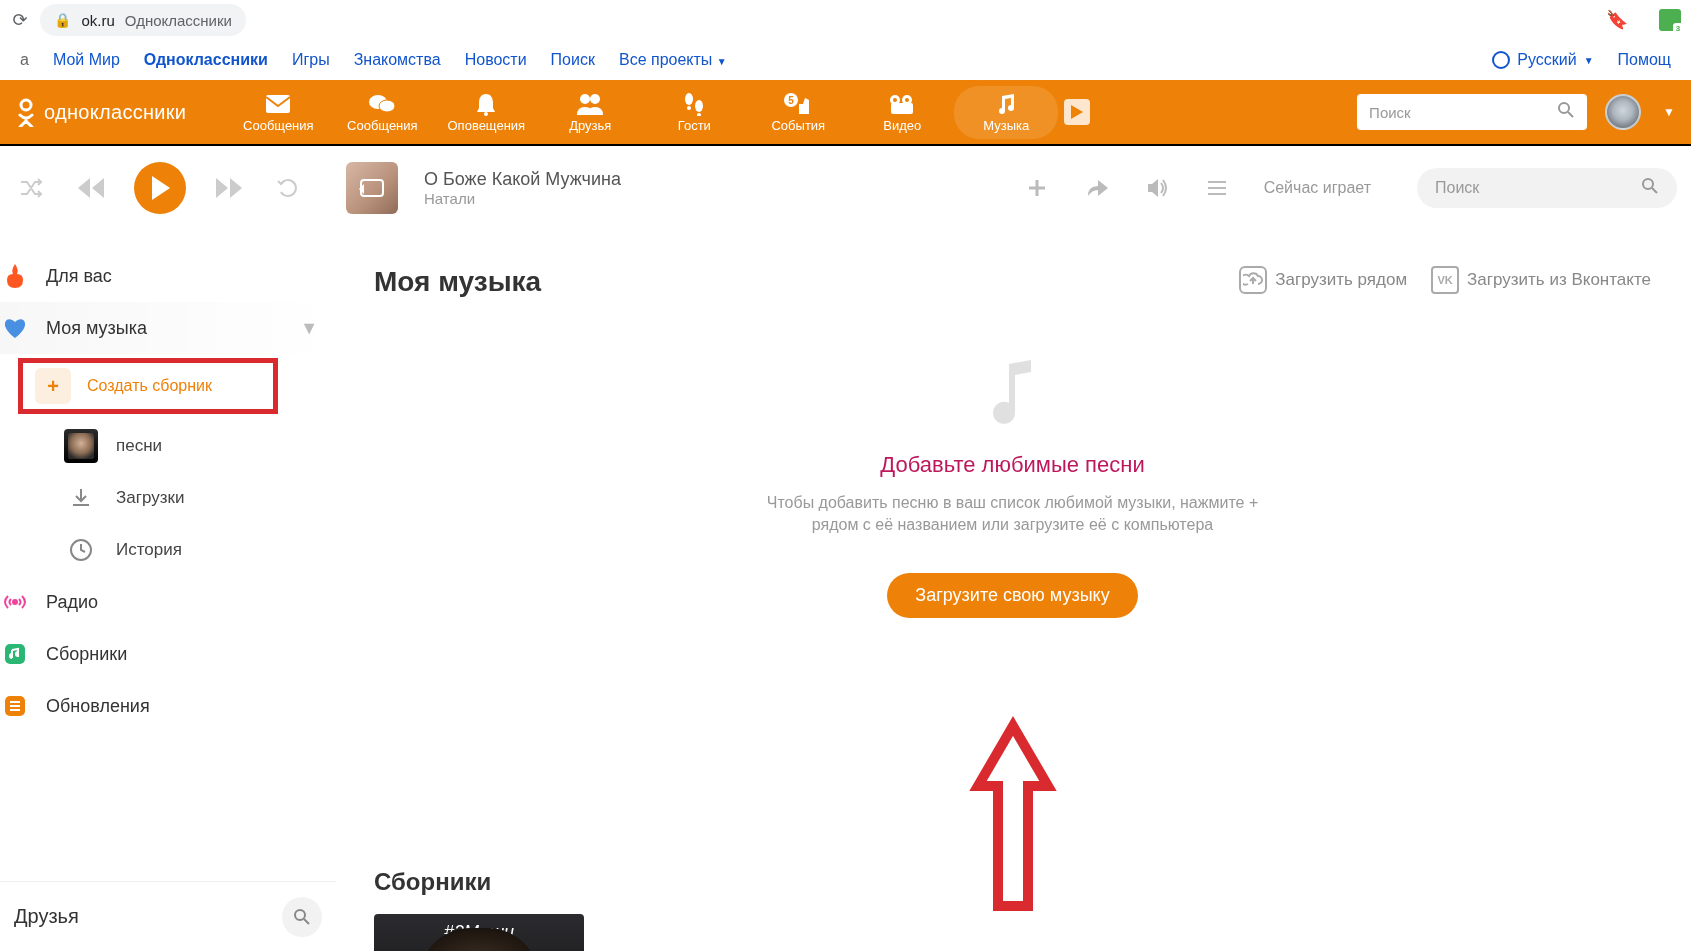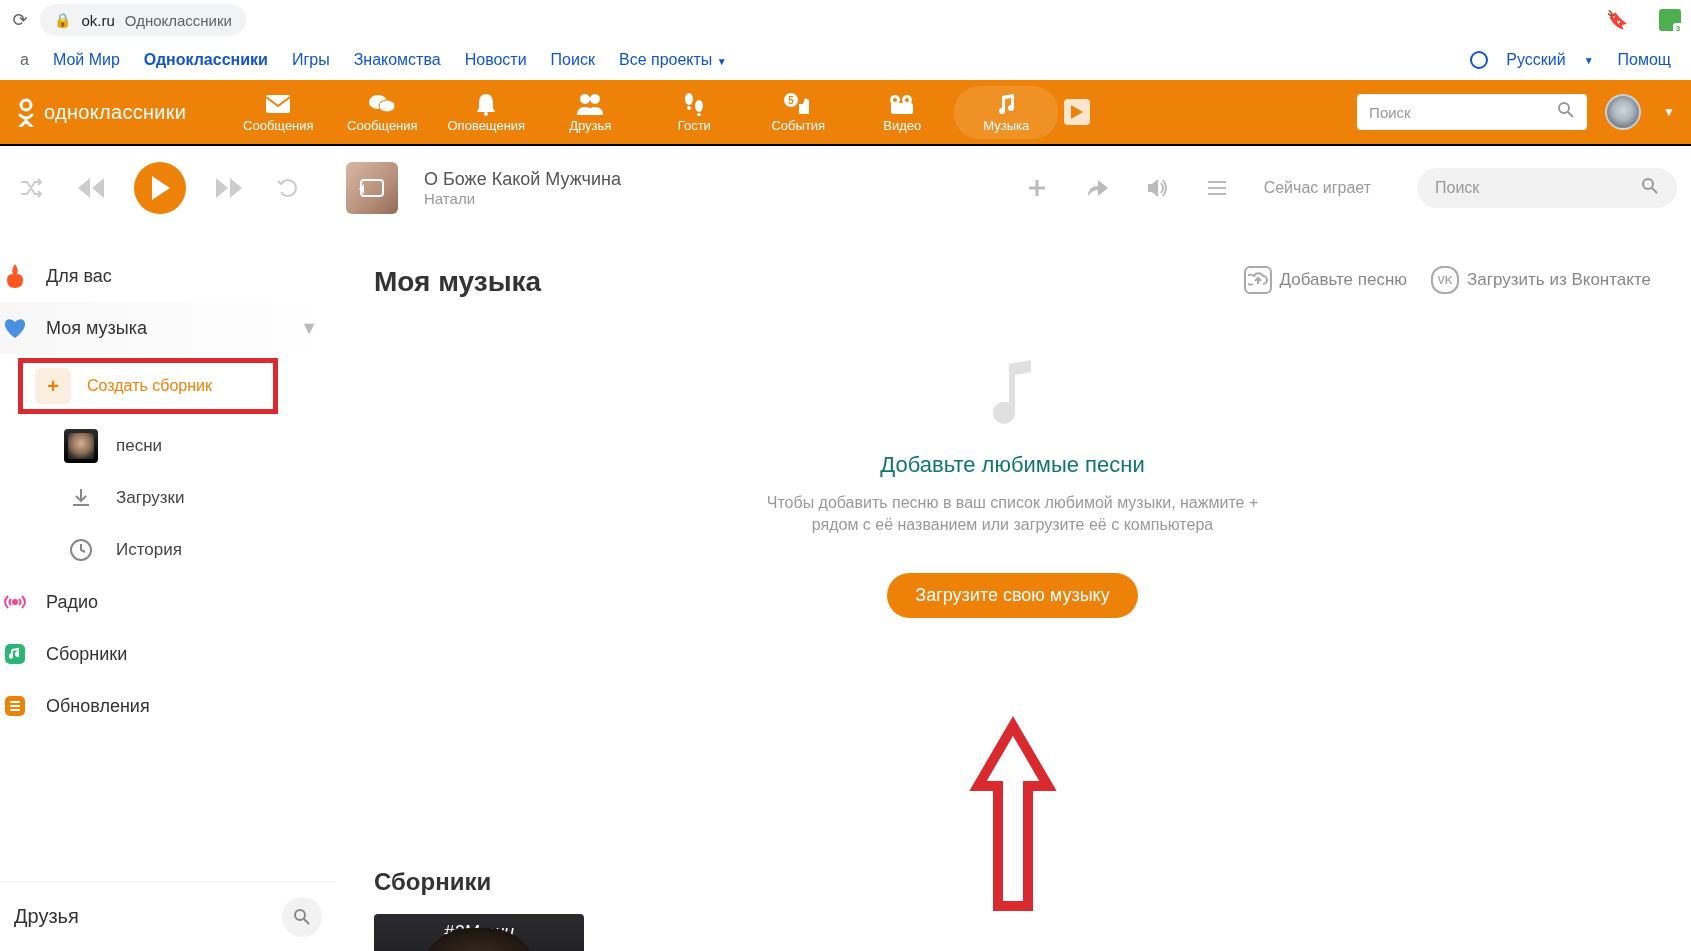--- a/index.html
+++ b/index.html
@@ -14,21 +14,21 @@
 .pagetitle { color:#5f6368; font-size:15px; }
 .bookmark-icon { margin-left:auto; color:#8a8d91; font-size:18px; }
 .shield-icon { margin-left:20px; width:22px; height:22px; background:#4caf50; border-radius:3px; display:flex; align-items:center; justify-content:center; color:#fff; font-size:10px; font-weight:bold; position:relative; }
 .shield-icon::after { content:"3"; position:absolute; bottom:-2px; right:-2px; background:#fff; border-radius:3px; width:10px; height:10px; font-size:8px; display:flex; align-items:center; justify-content:center; color:#4caf50; }
 
 
 .portal-nav { height: 40px; display:flex; align-items:center; padding: 0 20px; gap:24px; font-size:16px; }
 .portal-nav a { color:#1155cc; text-decoration:none; cursor:pointer; }
 .portal-nav a.active { font-weight:bold; }
 .portal-nav .spacer { flex:1; }
-.portal-nav .lang { display:flex; align-items:center; gap:18px; color:#1155cc; }
+.portal-nav .lang { display:flex; align-items:center; gap:7px; color:#1155cc; }
 .globe { width:18px; height:18px; border:2px solid #1155cc; border-radius:50%; display:inline-flex; align-items:center; justify-content:center; font-size:10px; }
 .dd-car { font-size:10px; color:#1155cc; }
 
 
 .orange-header { height:64px; background:#ee8208; display:flex; align-items:center; padding:0 16px; gap:0; }
 .ok-logo { display:flex; align-items:center; gap:8px; padding-right:40px; }
 .ok-logo-mark { width:20px; height:30px; position:relative; }
 .ok-logo-mark svg { width:100%; height:100%; }
 .ok-logo-text { color:#fff; font-size:20px; font-weight:500; letter-spacing:0.3px; }
 .hnav-item { width:104px; text-align:center; color:#fff; cursor:pointer; display:flex; flex-direction:column; align-items:center; gap:2px; font-size:13px; padding:6px 0; }
@@ -78,25 +78,25 @@
 .create-inner { width:230px; height:44px; display:flex; align-items:center; gap:16px; color:#ee8208; font-size:16px; cursor:pointer; }
 .create-plus { width:36px; height:36px; background:#fcefdf; border-radius:6px; display:flex; align-items:center; justify-content:center; color:#ee8208; font-size:20px; font-weight:bold; }
 .friends-row { margin-top:auto; height:70px; display:flex; align-items:center; padding:0 14px; font-size:20px; color:#333; border-top:1px solid #eee; }
 .friends-row .mag-circ { margin-left:auto; width:40px; height:40px; border-radius:50%; background:#f2f2f2; display:flex; align-items:center; justify-content:center; color:#888; }
 
 .content { flex:1; background:#fff; padding:26px 28px; position:relative; margin:10px 12px 0 10px; }
 .content h1 { font-size:28px; color:#333; font-weight:700; }
 .content .top-actions { position:absolute; right:28px; top:26px; display:flex; align-items:center; gap:24px; font-size:17px; color:#888; }
 .top-actions .act { display:flex; align-items:center; gap:8px; cursor:pointer; }
 .act-icon { width:28px; height:28px; border:2px solid #aaa; border-radius:6px; display:flex; align-items:center; justify-content:center; }
-.vk-icon { width:28px; height:28px; border:2px solid #aaa; border-radius:12px; display:flex; align-items:center; justify-content:center; font-size:11px; color:#aaa; font-weight:bold; }
+.vk-icon { width:28px; height:28px; border:2px solid #aaa; border-radius:4px; display:flex; align-items:center; justify-content:center; font-size:11px; color:#aaa; font-weight:bold; }
 
 .empty-state { margin-top:60px; display:flex; flex-direction:column; align-items:center; text-align:center; }
 .big-note svg { fill:#e0e0e0; }
-.empty-title { margin-top:20px; font-size:22px; color:#0f766e; }
+.empty-title { margin-top:20px; font-size:22px; color:#be185d; }
 .empty-desc { margin-top:14px; font-size:16px; color:#999; max-width:500px; line-height:1.4; }
 .upload-btn { margin-top:36px; background:#ee8208; color:#fff; font-size:18px; padding:12px 28px; border-radius:24px; border:none; cursor:pointer; }
 
 .big-arrow { position:absolute; left:50%; transform:translateX(-50%); top:476px; }
 .big-arrow svg { display:block; }
 
 .sborniki-section { margin-top:250px; }
 .sborniki-section h2 { font-size:24px; color:#333; font-weight:700; margin-bottom:18px; }
 .album-card { width:210px; height:120px; background:linear-gradient(180deg,#2b2b2f 0%, #111 100%); border-radius:4px; position:relative; color:#fff; overflow:hidden; display:flex; justify-content:center; }
 .album-card .title { position:absolute; top:8px; width:100%; text-align:center; font-size:18px; font-style:italic; }
@@ -418,21 +418,21 @@
   <div class="content">
     <h1>Моя музыка</h1>
     <div class="top-actions">
       <div class="act">
         <span class="act-icon">
             <svg width="20" height="16" viewBox="0 0 20 16">
               <path d="M5 12 A5 5 0 1 1 6 4 A5 5 0 0 1 15 4 A4 4 0 1 1 15 12" fill="none" stroke="#aaa" stroke-width="2"></path>
               <path d="M10 12 L10 6 M7 9 L10 6 L13 9" fill="none" stroke="#aaa" stroke-width="2"></path>
             </svg>
           </span>
-        <span>Добавьте песню</span>
+        <span>Загрузить рядом</span>
       </div>
       <div class="act">
         <span class="vk-icon">VK</span>
         <span>Загрузить из Вконтакте</span>
       </div>
     </div>
 
     <div class="empty-state">
       <span class="big-note"><svg width="56" height="70" viewBox="0 0 56 70">
             <path d="M24 6 L46 2 L46 14 L30 17 L30 54 A11 11 0 1 1 24 45 Z"></path>

